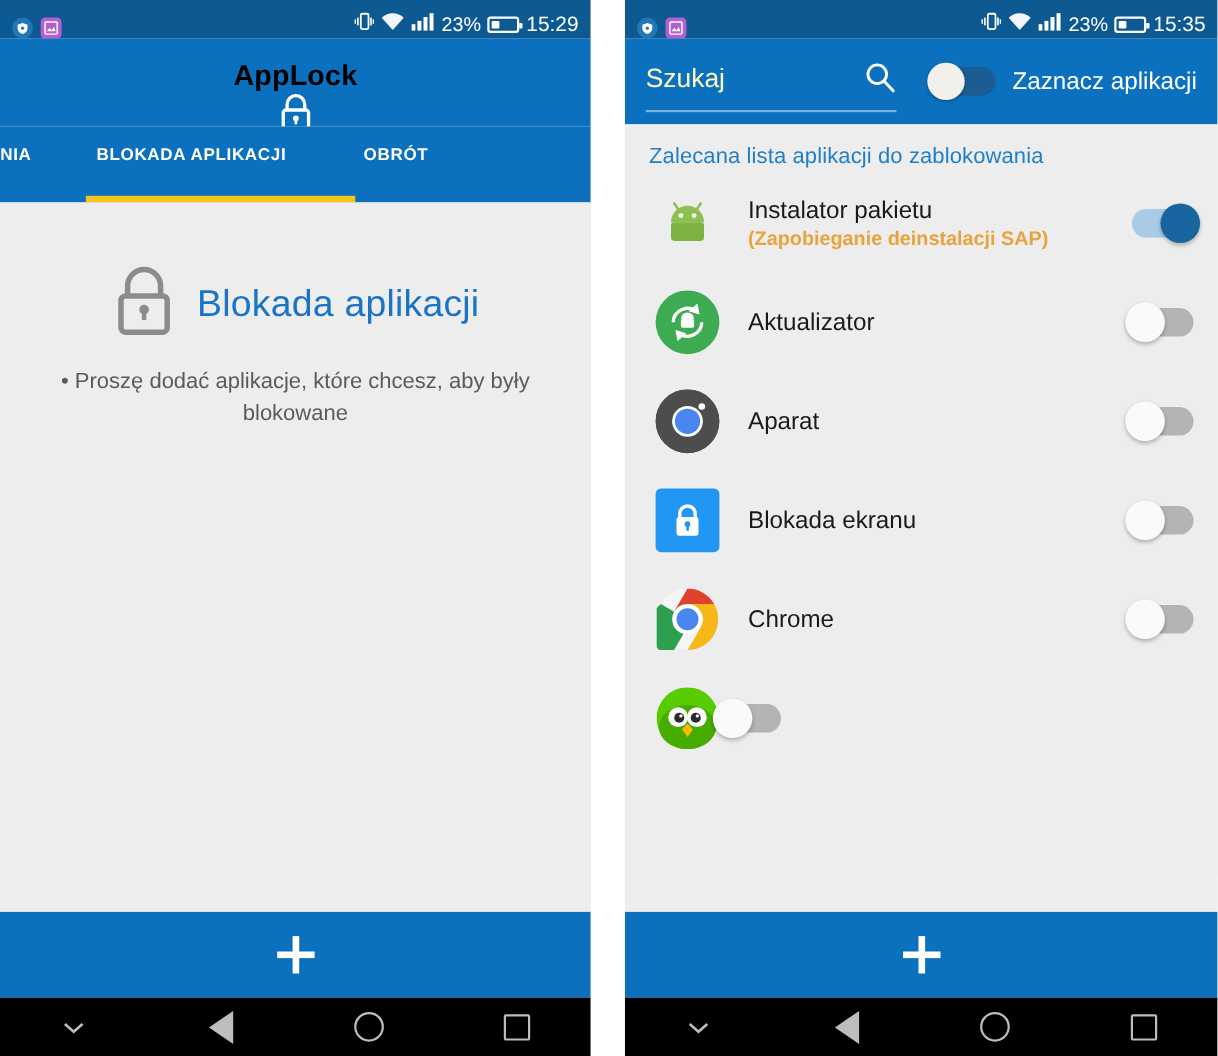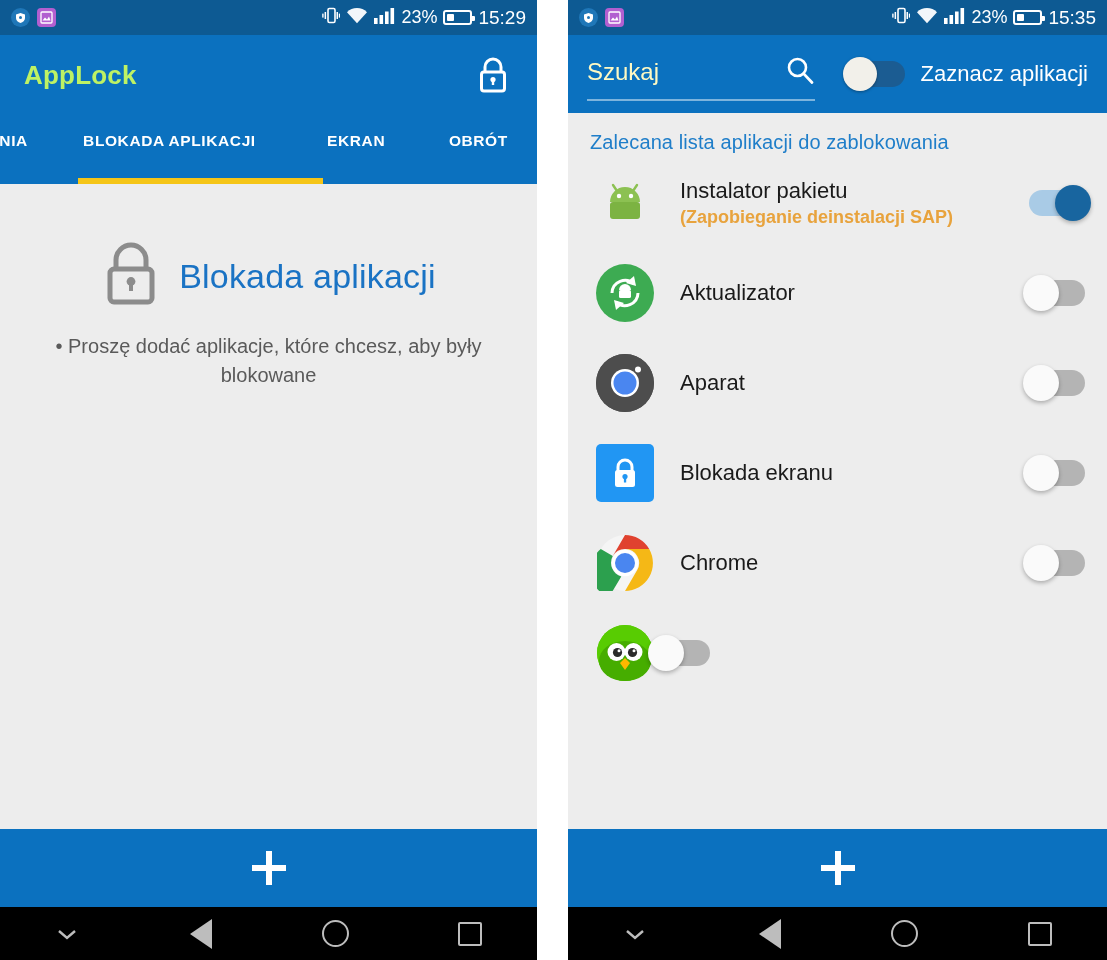--- a/index.html
+++ b/index.html
@@ -8,21 +8,21 @@
 
   .screens { position:relative; width:1107px; height:960px; display:flex; background:#ffffff; }
   .phone { position:relative; height:960px; overflow:hidden; background:#ededed; }
   .phone.left  { width:537px; }
   .gap { width:31px; height:960px; background:#ffffff; }
   .phone.right { width:539px; }
 
   
   .statusbar {
     height:35px; background:#0d5a93; color:#ffffff;
-    display:flex; align-items:center; padding:0 11px;
+    display:flex; align-items:flex-end; padding:0 11px;
     font-size:19px; position:relative;
   }
   .sb-left { display:flex; align-items:center; gap:7px; }
   .sb-right { margin-left:auto; display:flex; align-items:center; gap:6px; }
   .ic-shield {
     width:19px; height:19px; border-radius:50%;
     background:#1f77b8; display:flex; align-items:center; justify-content:center;
   }
   .ic-shield svg { display:block; }
   .ic-gallery {
@@ -40,21 +40,21 @@
   .ic-batt::after {
     content:""; position:absolute; right:-5px; top:4px; width:3px; height:5px;
     background:#ffffff; border-radius:0 1px 1px 0;
   }
   .ic-batt i { display:block; height:7px; width:7px; background:#ffffff; margin-left:2px; border-radius:1px; }
   .sb-clock { font-size:19px; }
 
   
   .appbar {
     background:#0b71bf; height:80px; display:flex; align-items:center;
-    padding:3px 24px; color:#bef264;
+    padding:18px 24px; color:#000000;flex-direction:column;
   }
   .app-title { font-size:26px; font-weight:700; letter-spacing:.2px; }
   .appbar .spacer { flex:1; }
   .lock-btn { width:40px; height:44px; display:flex; align-items:center; justify-content:center; }
 
   .tabbar { background:#0b71bf; height:69px; position:relative; display:flex; align-items:flex-start; }
   .tab {
     color:#ffffff; font-size:15.5px; font-weight:700; letter-spacing:.6px;
     padding-top:17px; white-space:nowrap; text-align:center; position:relative;
   }
@@ -199,21 +199,20 @@
           <rect x="5.5" y="16" width="23" height="19" rx="2.5" fill="none" stroke="#ffffff" stroke-width="3"></rect>
           <circle cx="17" cy="23.5" r="2.6" fill="#ffffff"></circle>
           <rect x="15.8" y="24" width="2.4" height="5" fill="#ffffff"></rect>
         </svg>
       </span>
     </div>
 
     <div class="tabbar">
       <div class="tab t0">ENIA</div>
       <div class="tab t1">BLOKADA APLIKACJI</div>
-      <div class="tab t2">EKRAN</div>
       <div class="tab t3">OBRÓT</div>
       <div class="tab-indicator"></div>
     </div>
 
     <div class="content-left">
       <div class="empty-wrap">
         <div class="empty-head">
           <span>
             <svg width="60" height="68" viewBox="0 0 60 68">
               <path d="M15 29 V20 a15 15 0 0 1 30 0 v9" fill="none" stroke="#8c8c8c" stroke-width="5"></path>

